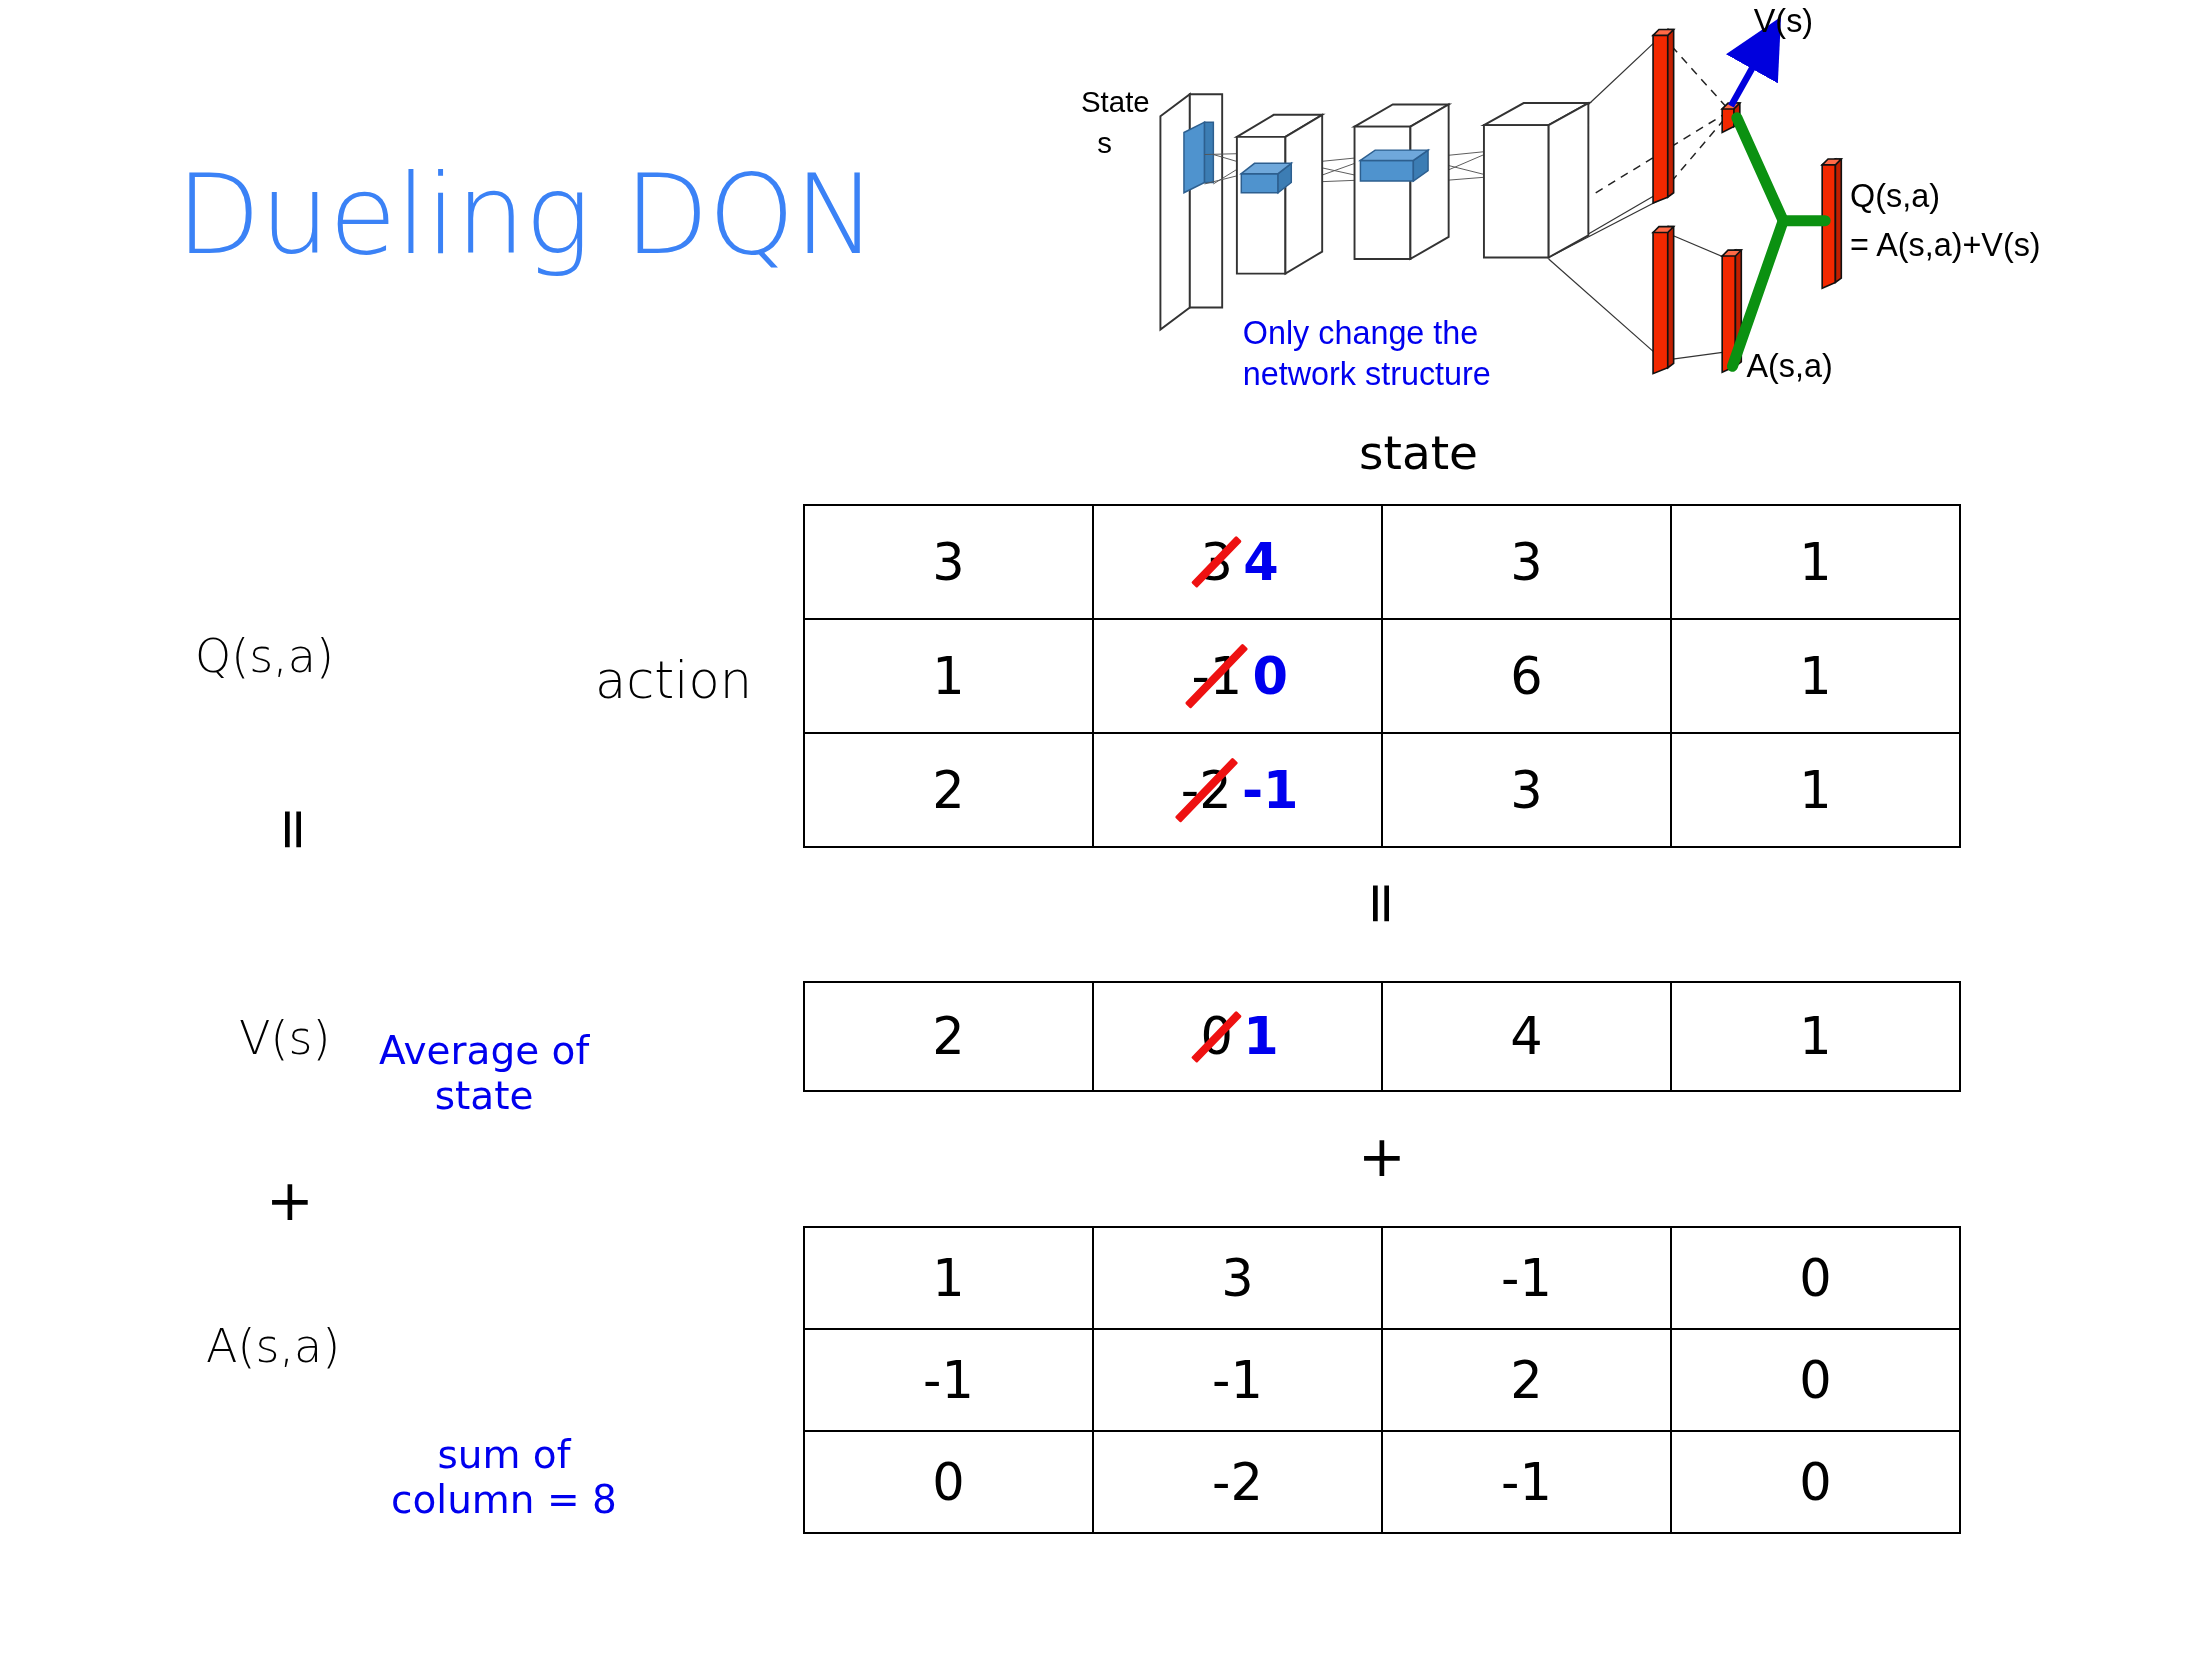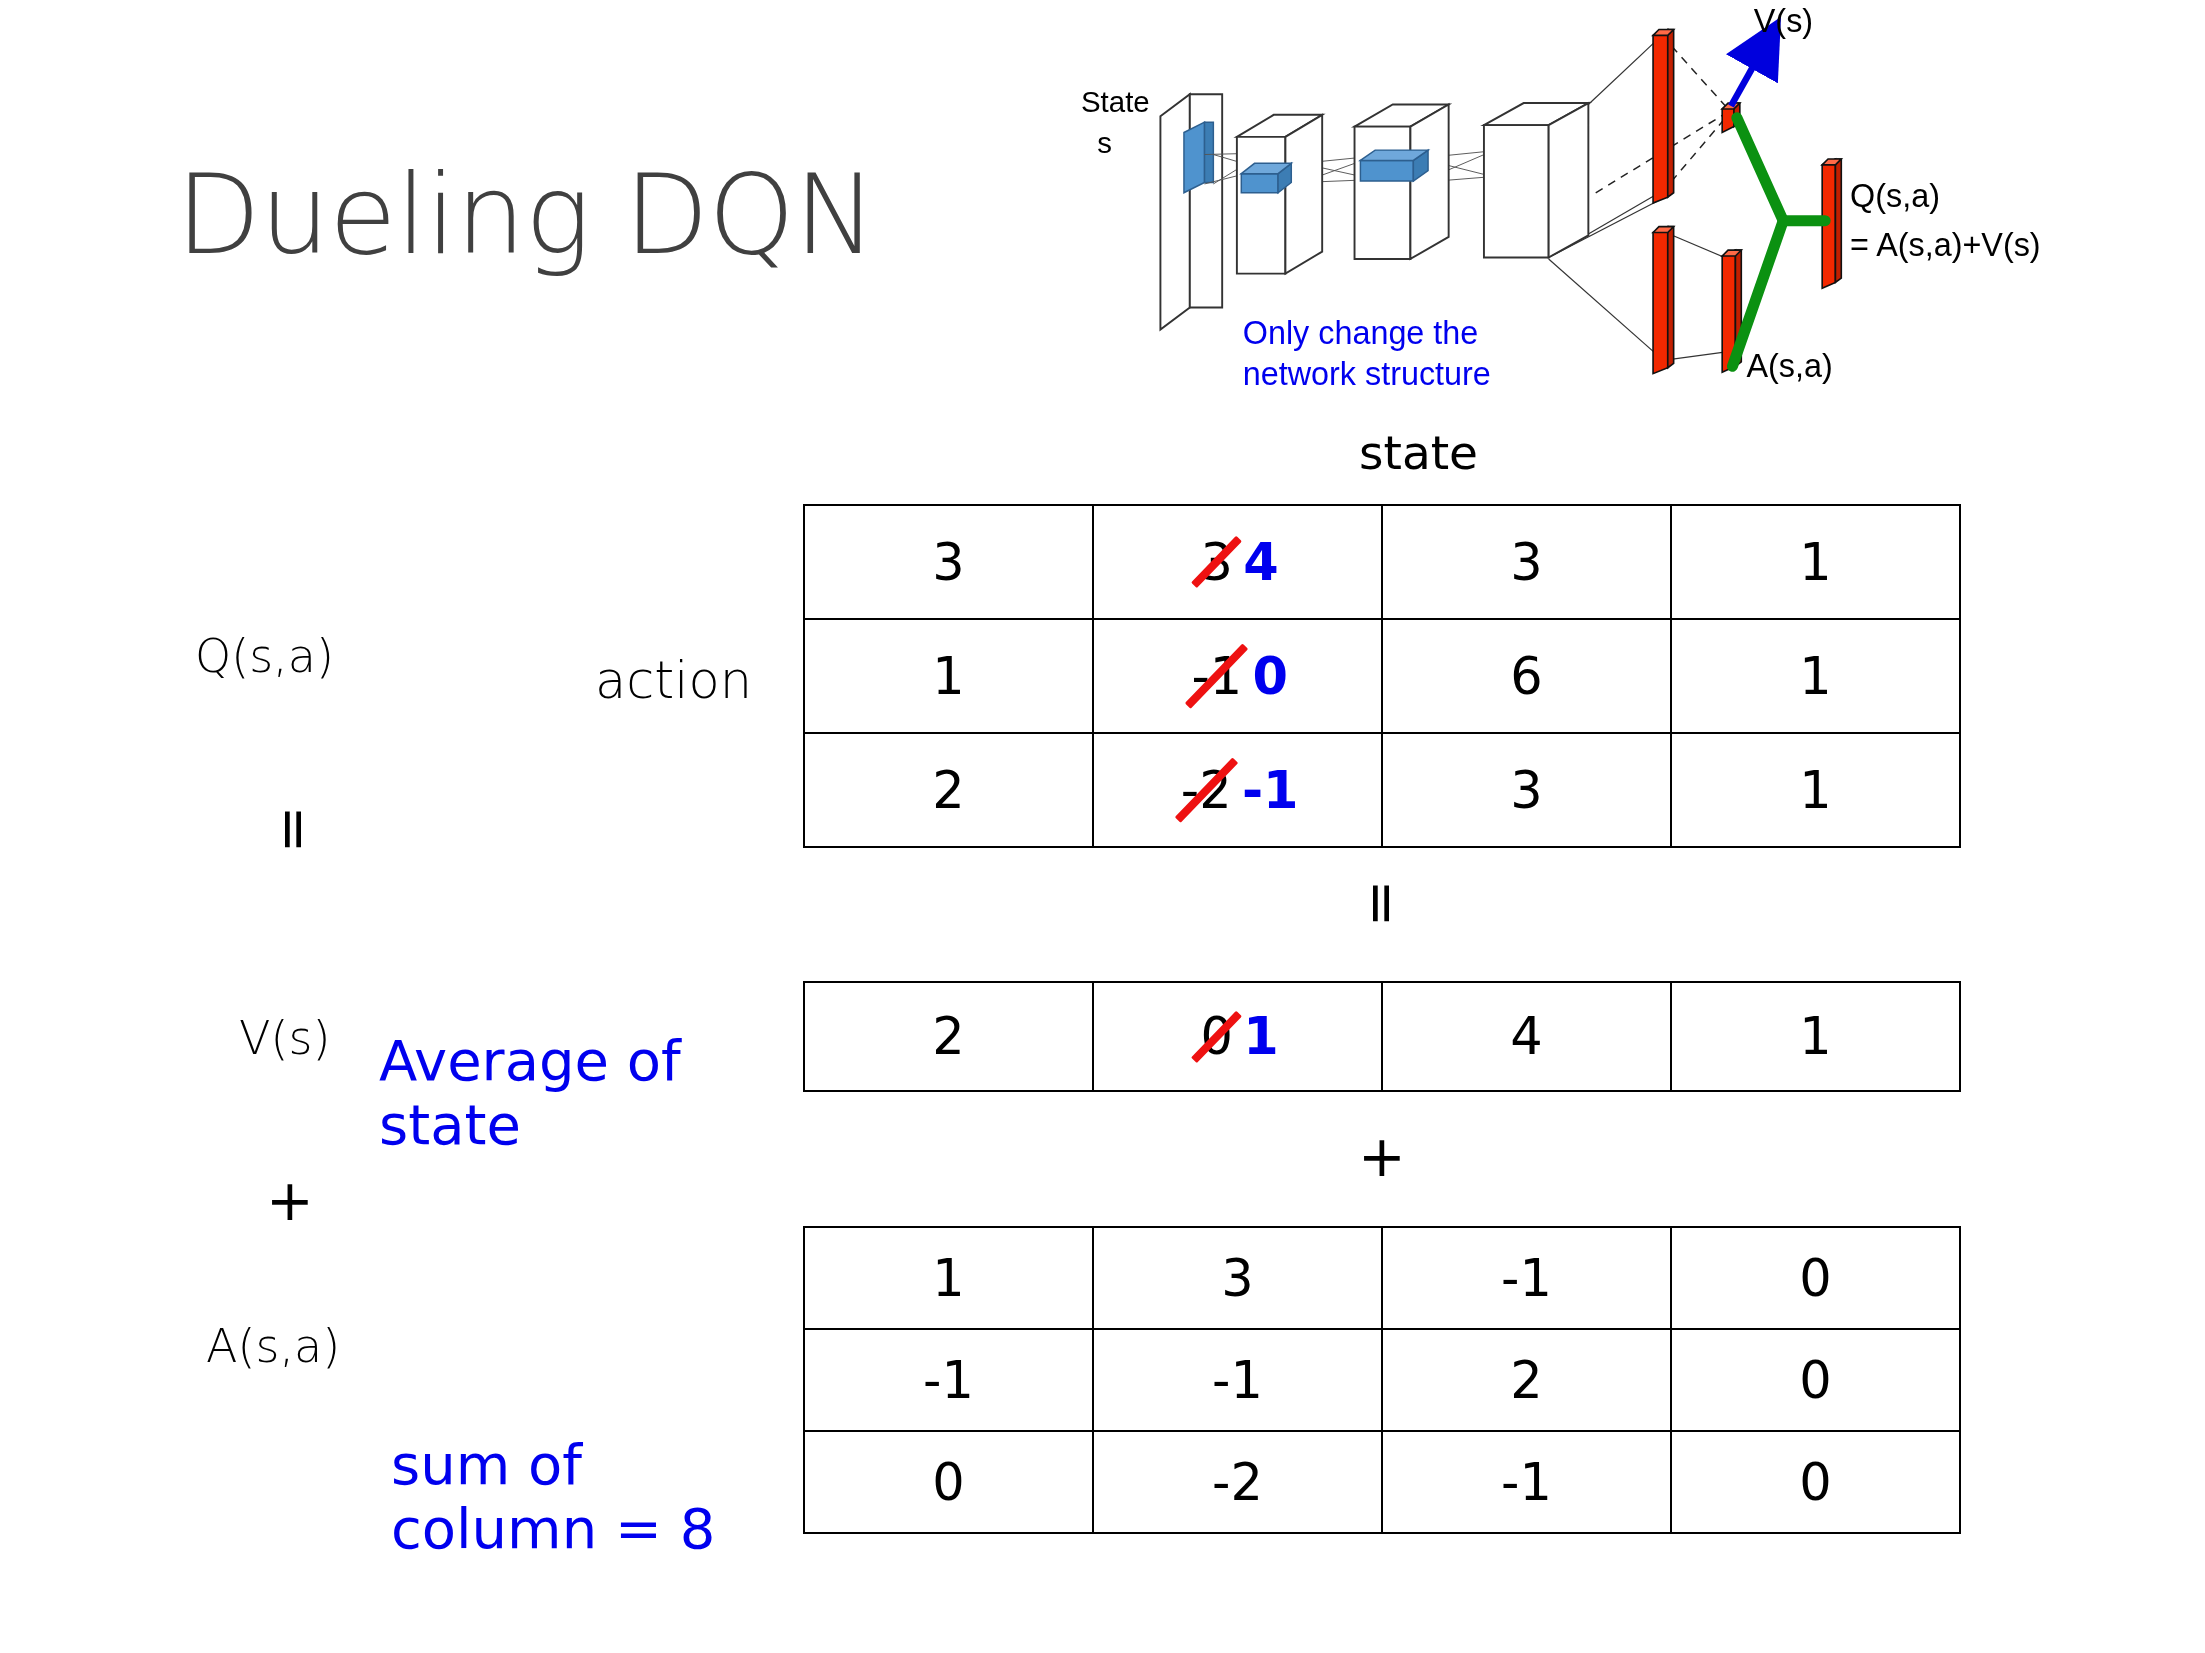--- a/index.html
+++ b/index.html
@@ -5,39 +5,39 @@
   html,body{margin:0;padding:0;background:#ffffff;}
   body{width:2205px;height:1654px;position:relative;overflow:hidden;
        font-family:"Liberation Sans","DejaVu Sans",sans-serif;color:#000;}
 
   .abs{position:absolute;}
 
   
   #slide-title{
     left:176px; top:158px; width:809px;
     font-size:110px; font-weight:300; letter-spacing:-0.7px;
-    color:#404040; line-height:1.05; white-space:nowrap;
+    color:#3b82f6; line-height:1.05; white-space:nowrap;
     font-family:"DejaVu Sans","Liberation Sans",sans-serif;
   }
 
   
   #network-diagram{left:1081px; top:0px; width:1125px; height:412px;}
   #network-diagram svg{display:block;}
 
   .diag-label{font-family:"Liberation Sans",sans-serif;fill:#000;}
   .diag-label-blue{font-family:"Liberation Sans",sans-serif;fill:#0000ee;}
 
   
   .side-label{
     font-size:46px; color:#000; white-space:nowrap;
     font-family:"DejaVu Sans","Liberation Sans",sans-serif;font-weight:300;
   }
   .blue-note{
-    font-size:56px; color:#0000ee; white-space:nowrap; line-height:1.15;
-    font-family:"DejaVu Sans","Liberation Sans",sans-serif;font-weight:400;
+    font-size:39px; color:#0000ee; white-space:nowrap; line-height:1.15;
+    font-family:"DejaVu Sans","Liberation Sans",sans-serif;font-weight:400;text-align:center;
   }
   .op-sign{
     font-size:57px; color:#000; font-weight:400; line-height:1;
     font-family:"DejaVu Sans","Liberation Sans",sans-serif;
   }
   .eq-rot{
     font-size:57px; color:#000; font-weight:400; line-height:1;
     transform:rotate(90deg); transform-origin:center center;
     font-family:"DejaVu Sans","Liberation Sans",sans-serif;
   }

